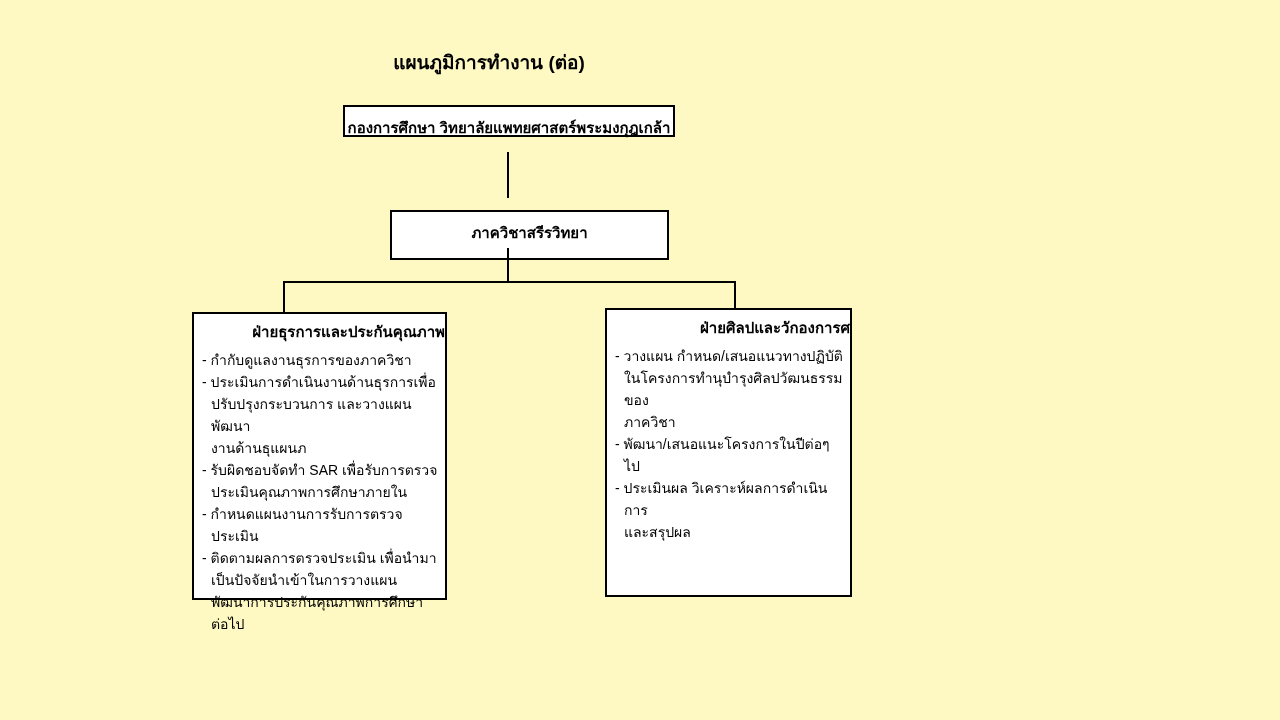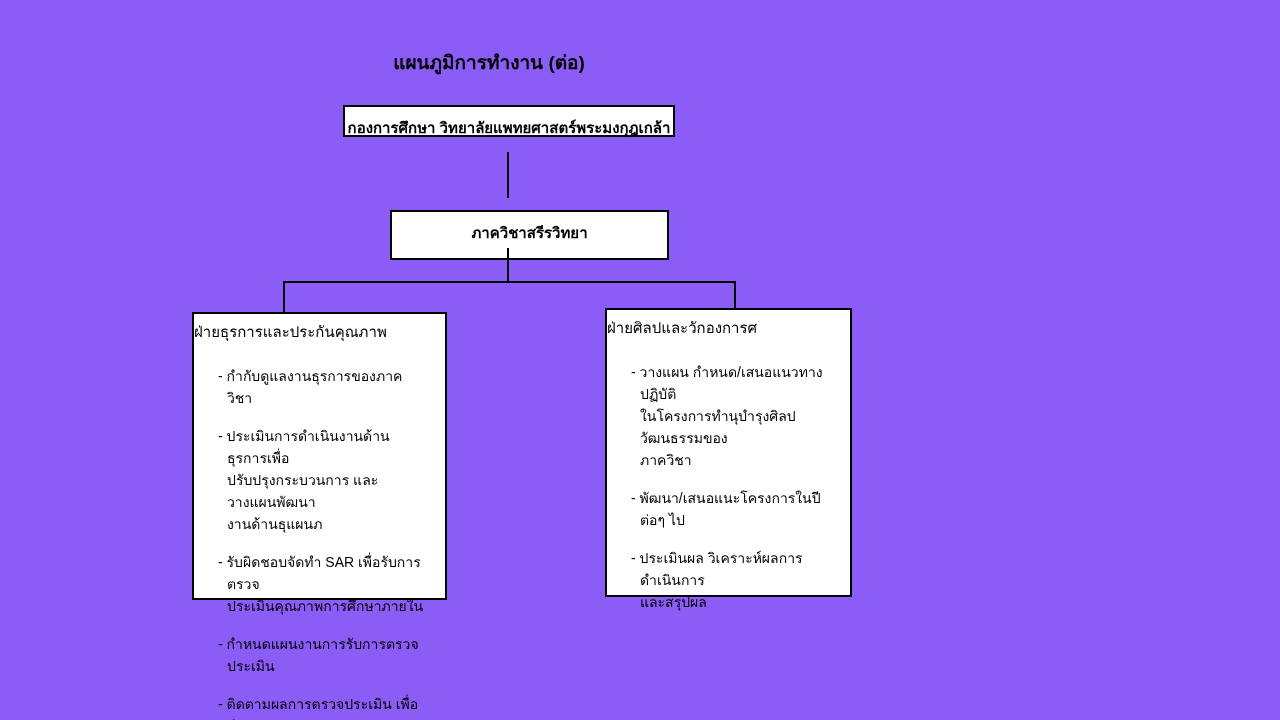--- a/index.html
+++ b/index.html
@@ -6,21 +6,21 @@
     margin: 0;
     padding: 0;
     background: #ffffff;
     color: #000000;
     font-family: "Liberation Sans", "DejaVu Sans", sans-serif;
   }
   .canvas {
     position: relative;
     width: 1280px;
     height: 720px;
-    background: #8b5cf6;
+    background: #fef9c3;
     overflow: hidden;
   }
   .page-title {
     position: absolute;
     left: 0;
     top: 47px;
     width: 978px;
     text-align: center;
     font-size: 19px;
     font-weight: bold;
@@ -46,35 +46,35 @@
     white-space: nowrap;
   }
   .section-left {
     left: 192px; top: 312px; width: 255px; height: 288px;
   }
   .section-right {
     left: 605px; top: 308px; width: 247px; height: 289px;
   }
   .section-head {
     padding-top: 6px;
-    text-align: left;
+    text-align: right;
     font-size: 15px;
-    font-weight: normal;
+    font-weight: bold;
     white-space: nowrap;
   }
   .items {
     padding: 5px 4px 0 8px;
     font-size: 14px;
     line-height: 22px;
   }
   .item {
     white-space: pre-line;
     padding-left: 9px;
     text-indent: -9px;
-    margin: 16px;
+    margin: 0;
   }
   .line {
     position: absolute;
     background: #000000;
   }
   .stem-top    { left: 507px; top: 152px; width: 2px; height: 46px; }
   .stem-mid    { left: 507px; top: 248px; width: 2px; height: 35px; }
   .h-branch    { left: 283px; top: 281px; width: 453px; height: 2px; }
   .drop-left   { left: 283px; top: 283px; width: 2px; height: 29px; }
   .drop-right  { left: 734px; top: 283px; width: 2px; height: 25px; }

